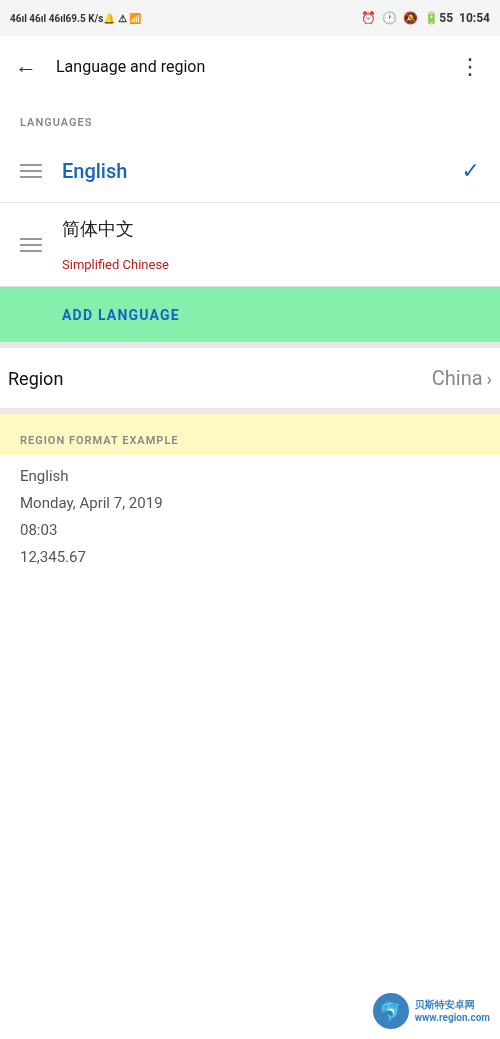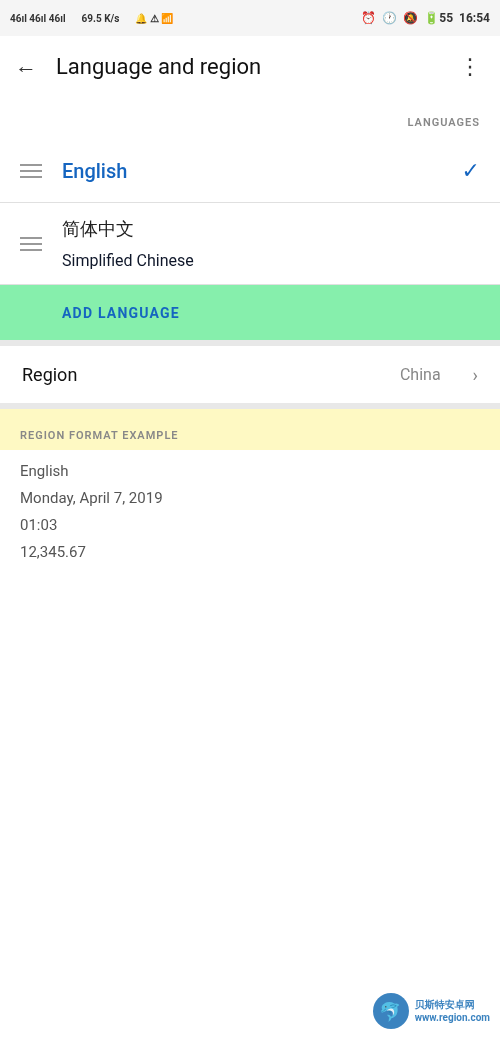--- a/index.html
+++ b/index.html
@@ -20,21 +20,21 @@
       display: flex;
       align-items: center;
       justify-content: space-between;
       padding: 0 10px;
       font-size: 11px;
       color: #333;
     }
     .status-left {
       display: flex;
       align-items: center;
-      gap: 16px;
+      gap: 0;
       font-size: 10px;
       font-weight: bold;
     }
     .status-right {
       display: flex;
       align-items: center;
       gap: 6px;
       font-size: 12px;
       font-weight: bold;
     }
@@ -53,21 +53,21 @@
       height: 44px;
       display: flex;
       align-items: center;
       justify-content: center;
       cursor: pointer;
       font-size: 22px;
       color: #333;
     }
     .toolbar-title {
       flex: 1;
-      font-size: 22px;
+      font-size: 16px;
       font-weight: 400;
       color: #111;
       padding-left: 8px;
     }
     .toolbar-more {
       width: 44px;
       height: 44px;
       display: flex;
       align-items: center;
       justify-content: center;
@@ -78,21 +78,20 @@
 
     
     .section-header {
       padding: 20px 20px 10px 20px;
       font-size: 11px;
       font-weight: 600;
       color: #888;
       letter-spacing: 1px;
       text-transform: uppercase;
       background: #fff;
-      text-align: right;
     }
 
     
     .language-item {
       display: flex;
       align-items: center;
       padding: 14px 20px;
       background: #fff;
       border-bottom: 1px solid #e0e0e0;
       min-height: 64px;
@@ -116,23 +115,23 @@
     .lang-name {
       font-size: 18px;
       font-weight: 400;
     }
     .lang-name.primary {
       color: #1565C0;
       font-size: 20px;
       font-weight: 500;
     }
     .lang-subtitle {
-      font-size: 16px;
-      color: #0f172a;
-      margin-top: 10px;
+      font-size: 13px;
+      color: #b91c1c;
+      margin-top: 16px;
     }
     .checkmark {
       font-size: 22px;
       color: #1565C0;
     }
 
     
     .add-language {
       padding: 18px 20px 18px 62px;
       background: #86efac;
@@ -144,33 +143,32 @@
       font-weight: 700;
       color: #1565C0;
       letter-spacing: 1.2px;
       text-transform: uppercase;
     }
 
     
     .region-row {
       display: flex;
       align-items: center;
-      padding: 18px 22px;
+      padding: 18px 8px;
       background: #fff;
       border-bottom: 6px solid #e8e8e8;
       cursor: pointer;
-      gap: 28px;
     }
     .region-label {
       flex: 1;
       font-size: 18px;
       color: #111;
     }
     .region-value {
-      font-size: 16px;
+      font-size: 20px;
       color: #888;
       margin-right: 4px;
       margin-left: 43px;
     }
     .region-chevron {
       font-size: 18px;
       color: #888;
     }
 
     
@@ -228,21 +226,21 @@
   <div class="status-left">
     <span>46ıl 46ıl 46ıl</span>
     <span>69.5 K/s</span>
     <span>🔔 ⚠ 📶</span>
   </div>
   <div class="status-right">
     <span>⏰</span>
     <span>🕐</span>
     <span>🔕</span>
     <span>🔋55</span>
-    <span>16:54</span>
+    <span>10:54</span>
   </div>
 </div>
 
 <div class="toolbar">
   <div class="toolbar-back">←</div>
   <div class="toolbar-title">Language and region</div>
   <div class="toolbar-more">⋮</div>
 </div>
 
 <div class="section-header">LANGUAGES</div>
@@ -279,21 +277,21 @@
   <span class="region-label">Region</span>
   <span class="region-value">China</span>
   <span class="region-chevron">›</span>
 </div>
 
 <div class="format-section-header">REGION FORMAT EXAMPLE</div>
 
 <div class="format-examples">
   <p>English</p>
   <p>Monday, April 7, 2019</p>
-  <p>01:03</p>
+  <p>08:03</p>
   <p>12,345.67</p>
 </div>
 
 <div class="watermark">
   <div class="watermark-icon">🐬</div>
   <div class="watermark-text">
     <div>贝斯特安卓网</div>
     <div>www.region.com</div>
   </div>
 </div>

